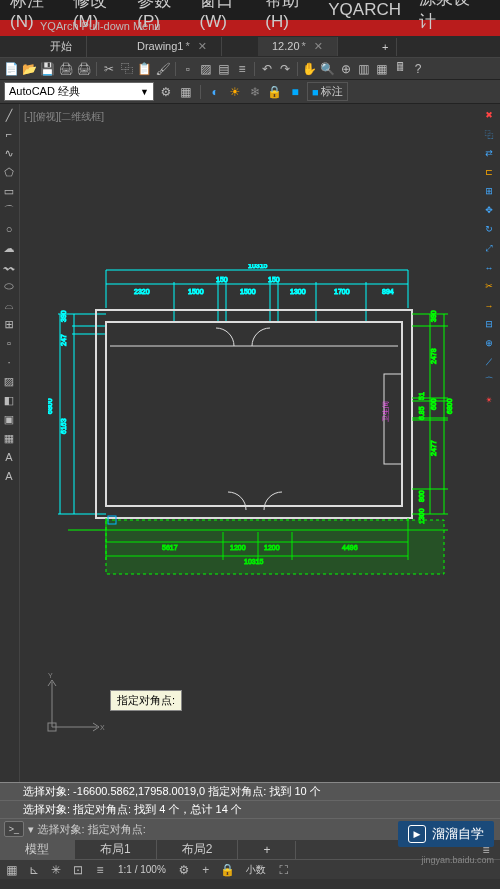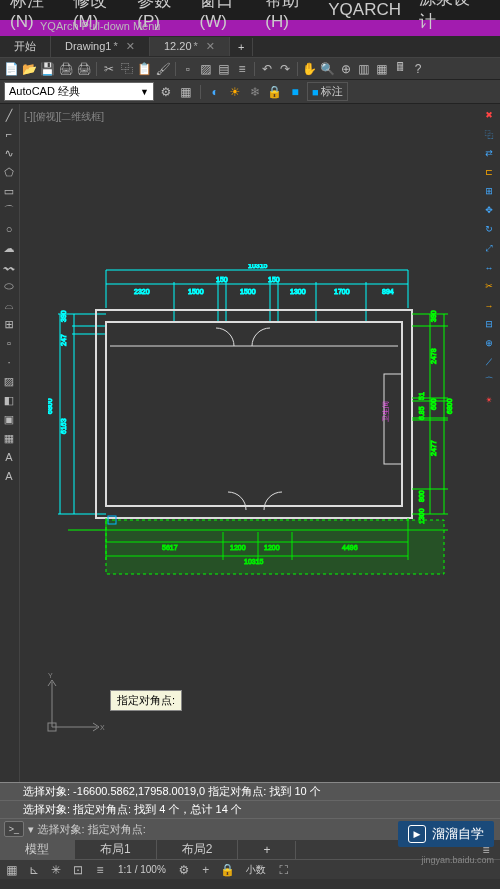--- a/index.html
+++ b/index.html
@@ -3,25 +3,25 @@
 <meta charset="utf-8">
 <style>
 * { margin: 0; padding: 0; box-sizing: border-box; font-family: "Microsoft YaHei", Arial, sans-serif; }
 body { width: 500px; height: 889px; background: #333; color: #ccc; font-size: 11px; overflow: hidden; position: relative; }
 
 
 .menubar { background: #1e1e1e; height: 20px; display: flex; align-items: center; padding: 0 10px; }
 .menubar span { color: #ccc; margin-right: 18px; font-size: 17px; cursor: default; }
 
 
-.subtitle { background: #a21caf; height: 16px; padding: 0 0 0 40px; color: #bbb; font-size: 11px; }
+.subtitle { background: #b91c1c; height: 16px; padding: 0 0 0 40px; color: #bbb; font-size: 11px; }
 
 
 .tabs { background: #2b2b2b; height: 22px; display: flex; align-items: center; border-bottom: 1px solid #444; }
-.tab { padding: 3px 14px; color: #ccc; font-size: 11px; border-right: 1px solid #444; cursor: pointer; position: relative; }
+.tab { padding: 3px 14px; color: #ccc; font-size: 11px; border-right: 1px solid #444; cursor: pointer; position: relative; margin-left: 36px; }
 .tab.active { background: #3a3a3a; }
 .tab .star { color: #aaa; margin-left: 2px; }
 .tab.add { padding: 3px 8px; }
 
 
 .toolbar1 { background: #3a3a3a; height: 22px; display: flex; align-items: center; padding: 0 4px; gap: 2px; border-bottom: 1px solid #222; }
 .toolbar2 { background: #3a3a3a; height: 24px; display: flex; align-items: center; padding: 0 4px; gap: 4px; border-bottom: 1px solid #222; }
 .tb-icon { width: 16px; height: 16px; display: inline-flex; align-items: center; justify-content: center; color: #bbb; cursor: pointer; font-size: 12px; }
 .sep { width: 1px; height: 14px; background: #555; margin: 0 2px; }
 

